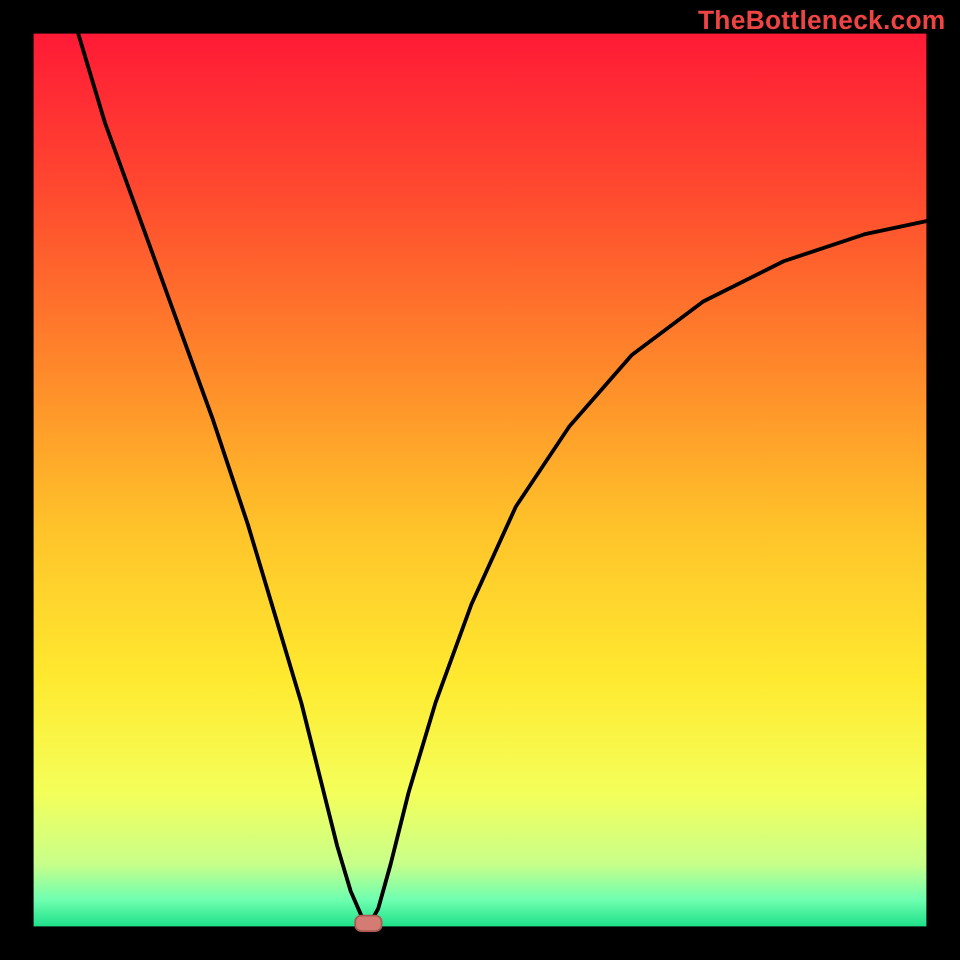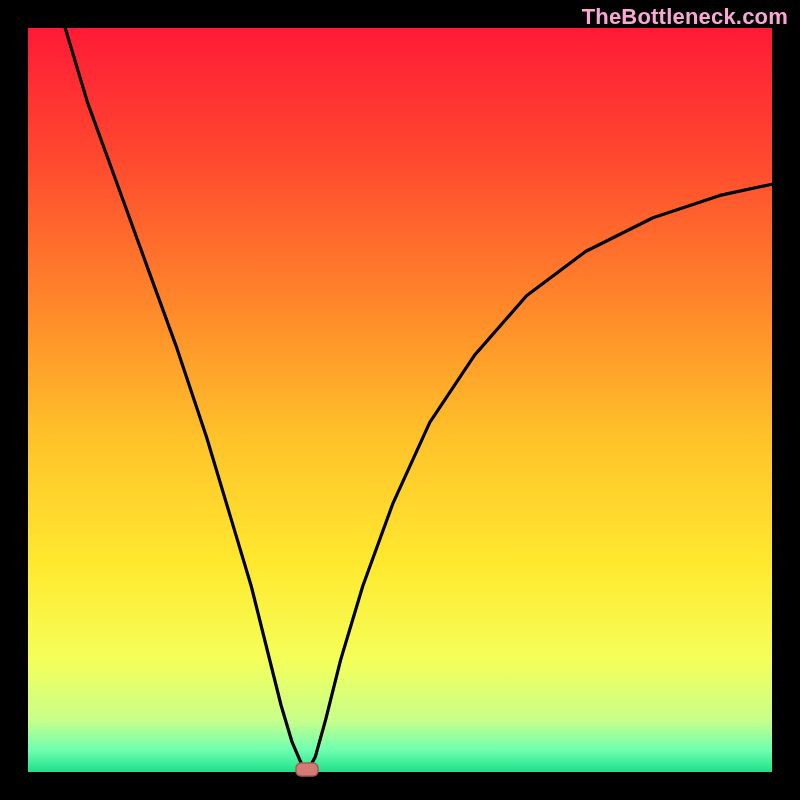--- a/index.html
+++ b/index.html
@@ -16,21 +16,21 @@
     height: 800px;
     background: #000;
   }
   .watermark {
     position: absolute;
     top: 4px;
     right: 12px;
     font-family: Arial, Helvetica, sans-serif;
     font-size: 22px;
     font-weight: 600;
-    color: #f9a8d4;
+    color: #ef4444;
     letter-spacing: 0.2px;
     z-index: 10;
     user-select: none;
   }
   svg {
     position: absolute;
     top: 0;
     left: 0;
   }
   .curve {

